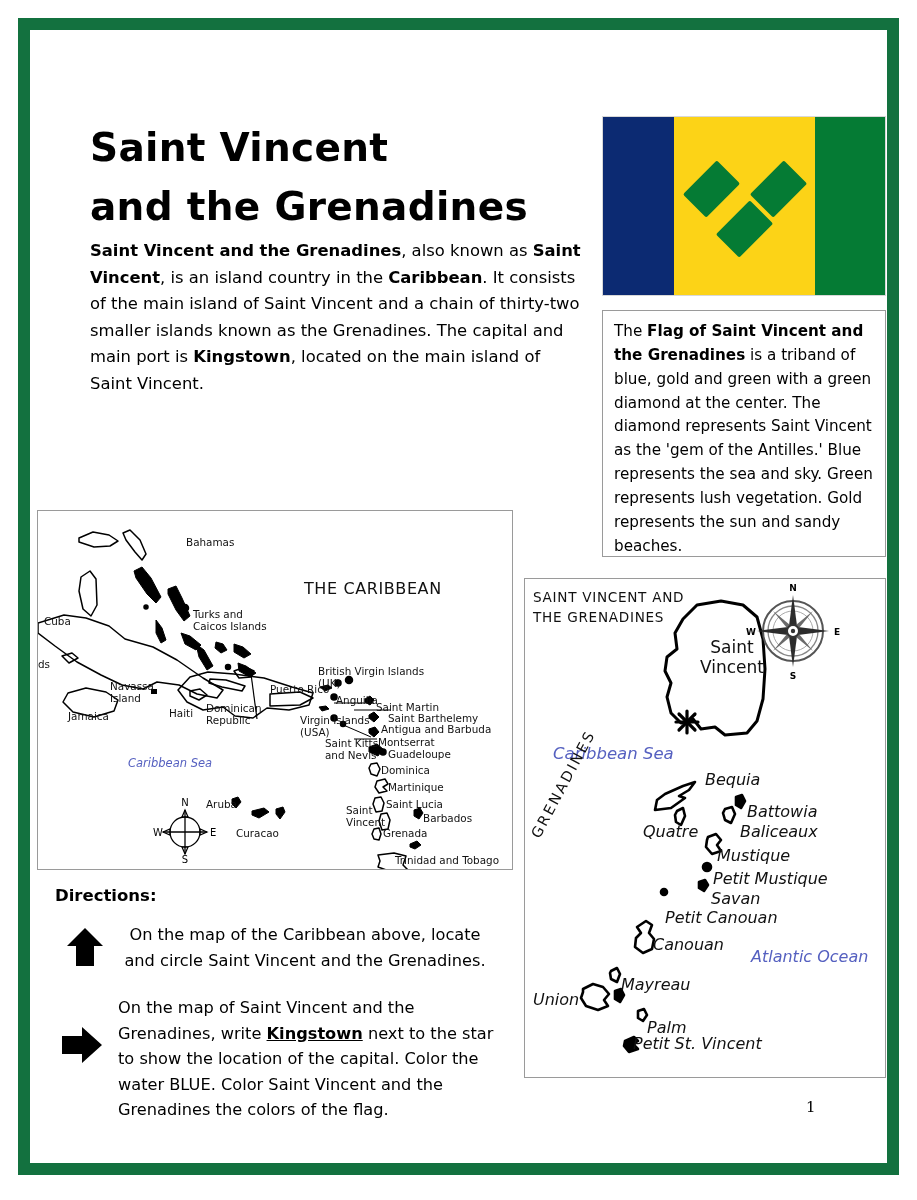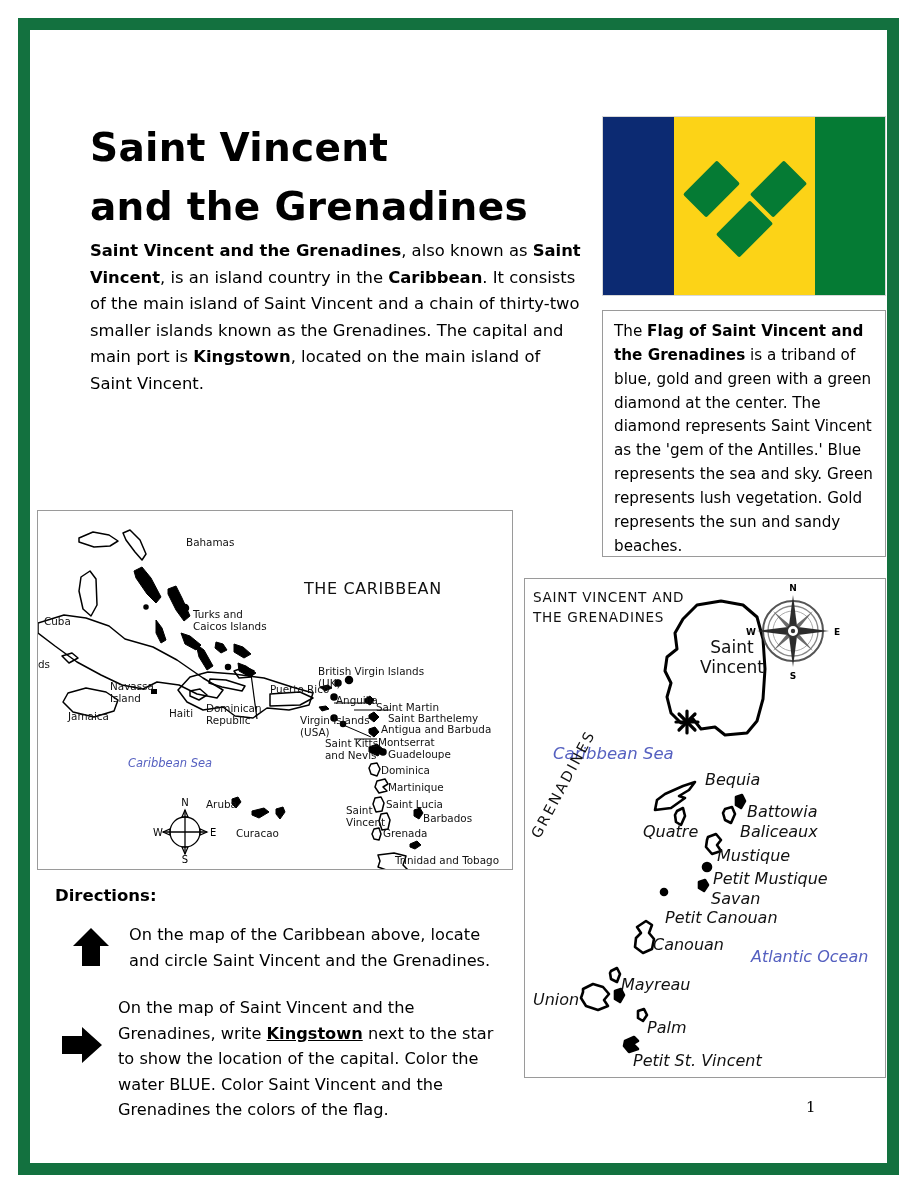--- a/index.html
+++ b/index.html
@@ -203,21 +203,21 @@
     left: 55px; top: 886px;
     font-size: 16.5px;
     font-weight: bold;
     color: #000;
   }
   .dir-row {
     position: absolute;
     display: flex;
     align-items: flex-start;
   }
-  #dir-1 { left: 71px; top: 922px; width: 440px; }
+  #dir-1 { left: 56px; top: 922px; width: 440px; text-align: center; }
   #dir-2 { left: 60px; top: 995px; width: 450px; }
   .dir-icon { flex: 0 0 58px; padding-top: 4px; }
   .dir-txt {
     font-size: 16.2px;
     line-height: 1.58;
     color: #000;
   }
   .dir-txt u { text-decoration: underline; font-weight: bold; }
   #dir-2 .dir-icon { padding-top: 30px; }
 
@@ -461,21 +461,21 @@
         <div class="ilabel" style="left: 215px; top: 244px;">Baliceaux</div>
         <div class="ilabel" style="left: 118px; top: 244px;">Quatre</div>
         <div class="ilabel" style="left: 192px; top: 268px;">Mustique</div>
         <div class="ilabel" style="left: 188px; top: 291px;">Petit Mustique</div>
         <div class="ilabel" style="left: 186px; top: 311px;">Savan</div>
         <div class="ilabel" style="left: 140px; top: 330px;">Petit Canouan</div>
         <div class="ilabel" style="left: 128px; top: 357px;">Canouan</div>
         <div class="ilabel" style="left: 96px; top: 397px;">Mayreau</div>
         <div class="ilabel" style="left: 8px; top: 412px;">Union</div>
         <div class="ilabel" style="left: 122px; top: 440px;">Palm</div>
-        <div class="ilabel" style="left: 108px; top: 473px;">Petit St. Vincent</div>
+        <div class="ilabel" style="left: 108px; top: 456px;">Petit St. Vincent</div>
       </div>
   </div>
 
   <div id="directions-head">Directions:</div>
 
   <div class="dir-row" id="dir-1">
     <div class="dir-icon">
       <svg width="40" height="42" viewBox="0 0 40 42">
         <polygon points="20,2 38,20 29,20 29,40 11,40 11,20 2,20" fill="#000"></polygon>
       </svg>

